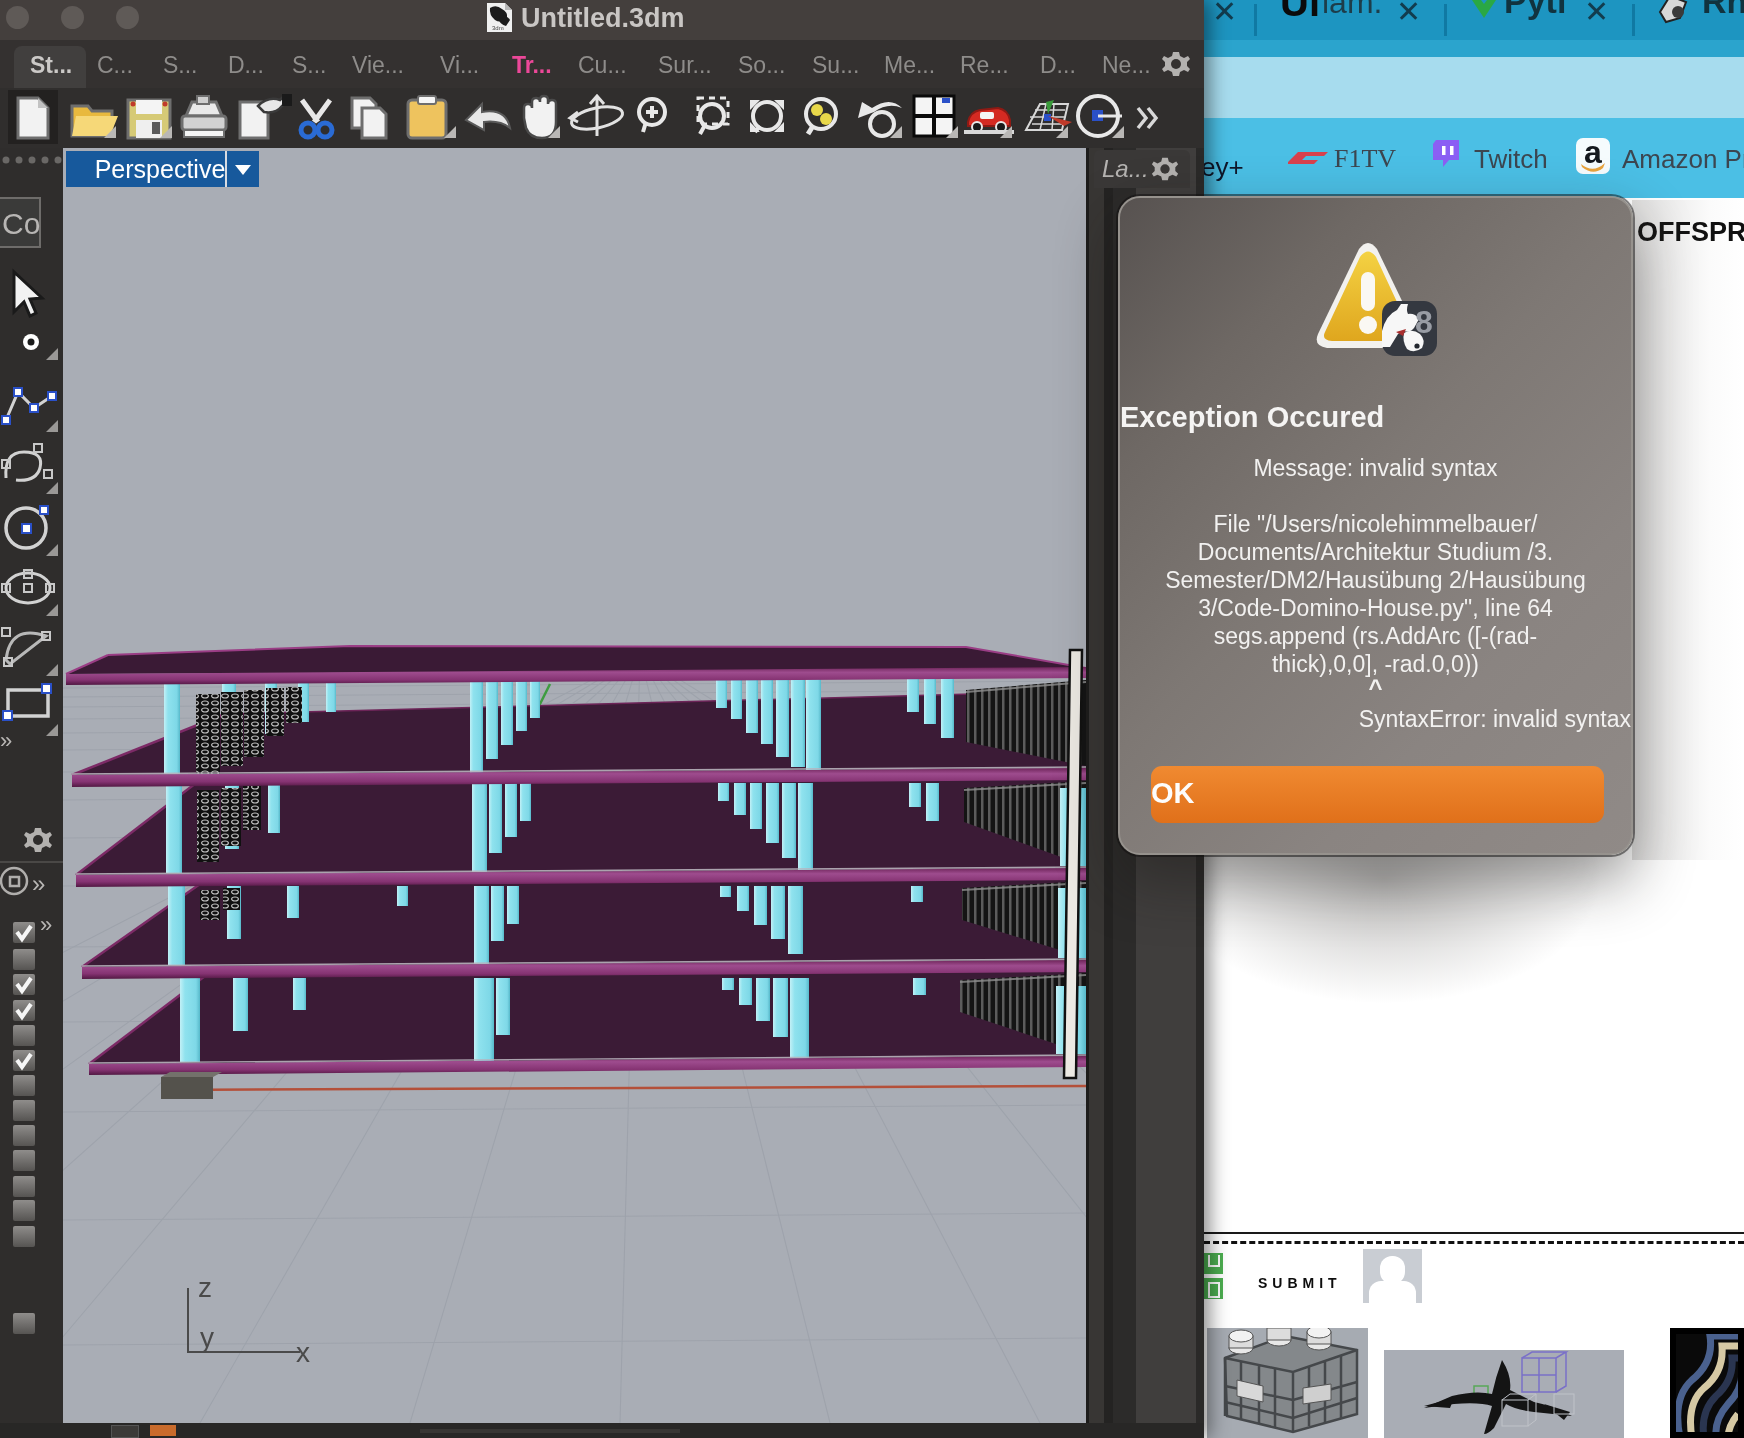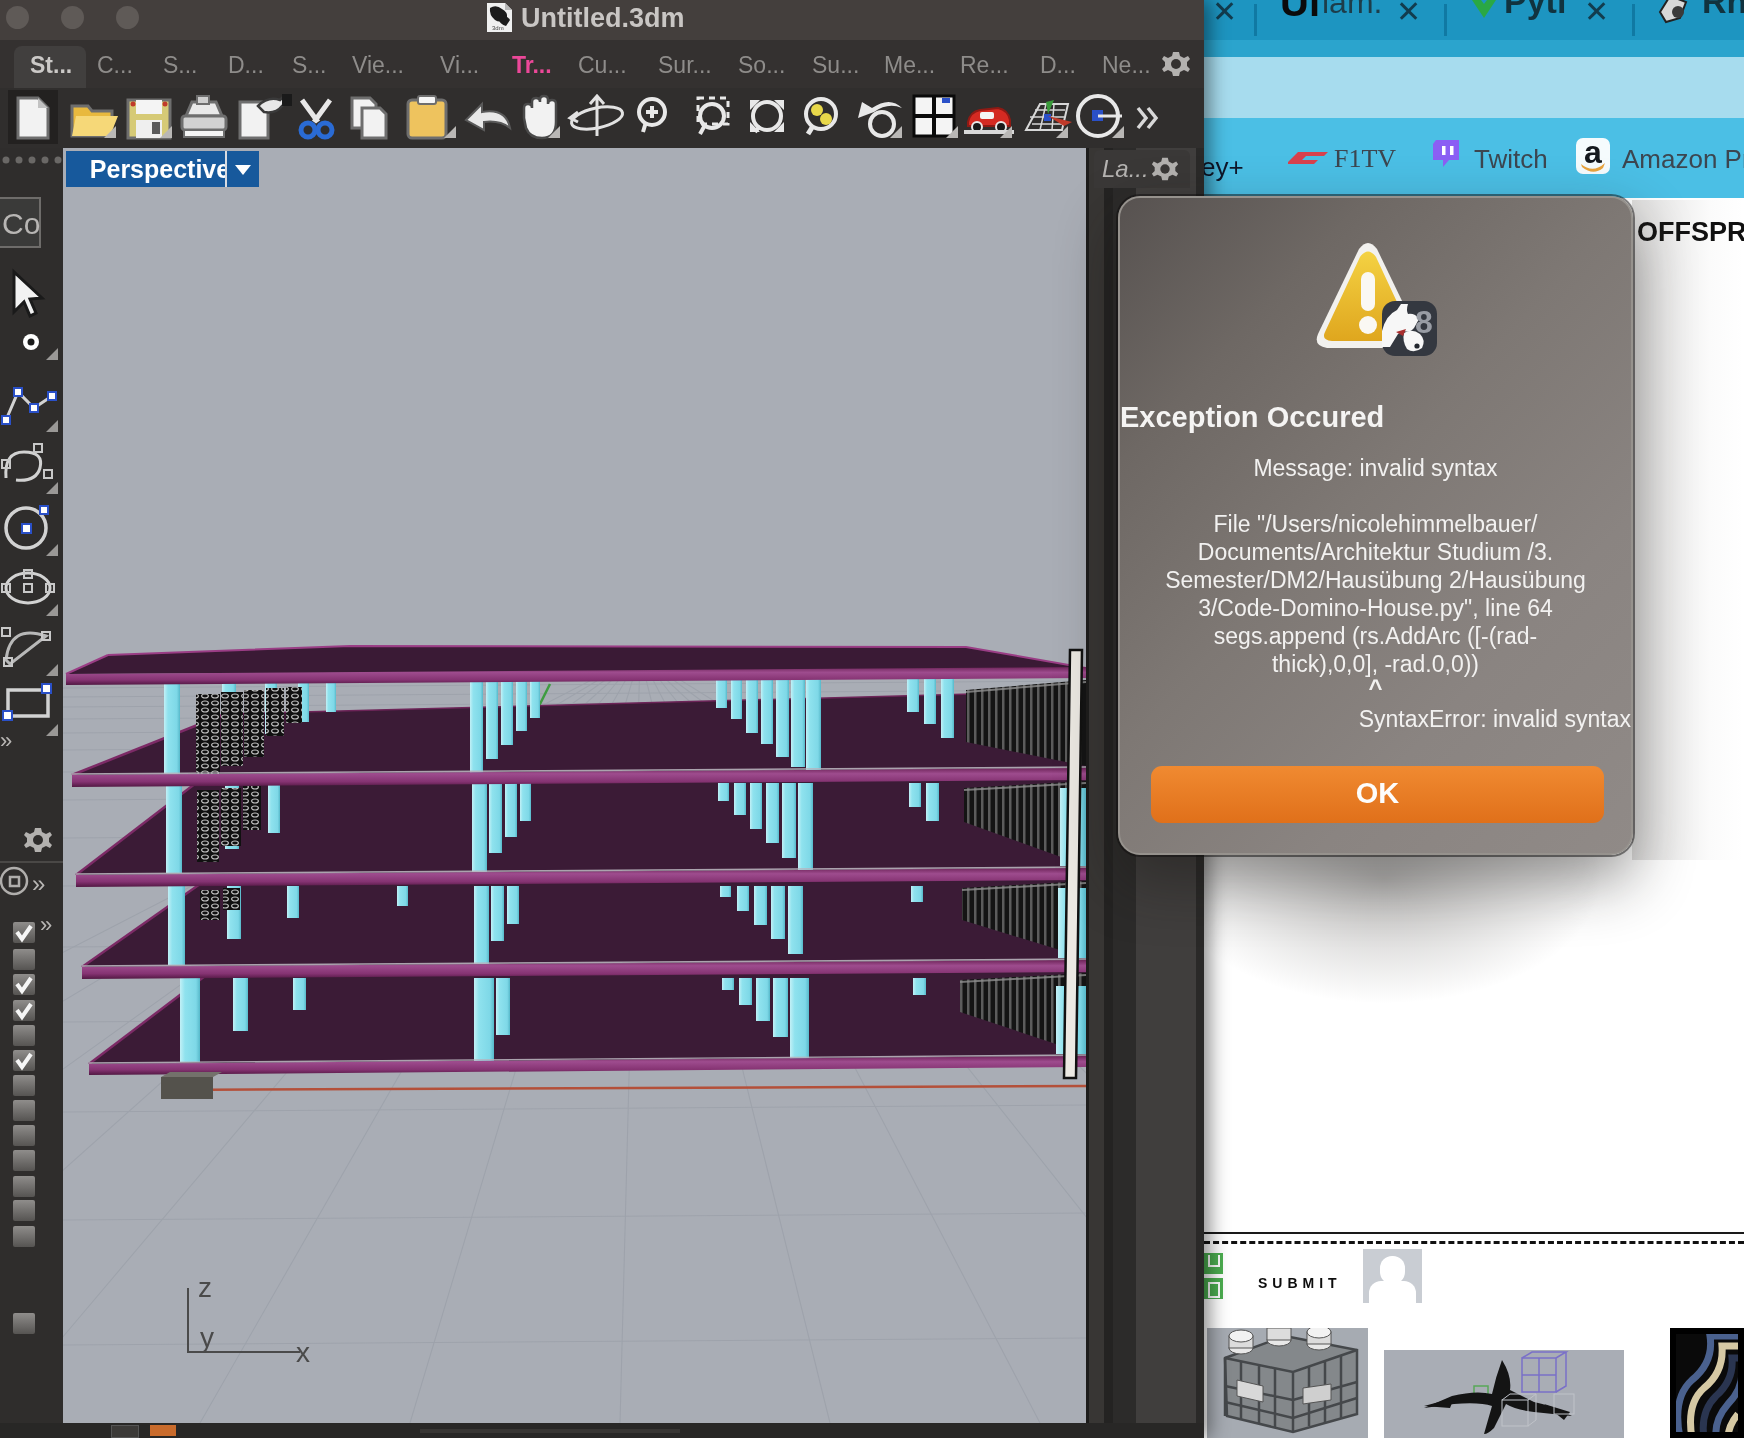--- a/index.html
+++ b/index.html
@@ -549,21 +549,21 @@
       <path d="M161 1077 L213 1077 L213 1099 L161 1099 Z" fill="#54524c"></path>
       <path d="M161 1077 L170 1072 L222 1072 L213 1077 Z" fill="#73716b"></path>
       <g stroke="#4a4a4a" stroke-width="2" fill="none">
         <path d="M188 1288 L188 1352 L300 1352"></path>
       </g>
       <text x="198" y="1297" font-size="28" fill="#4a4a4a">z</text>
       <text x="200" y="1347" font-size="28" fill="#4a4a4a">y</text>
       <text x="296" y="1362" font-size="28" fill="#4a4a4a">x</text>
     </svg>
     
-    <div class="abs" style="left:3px;top:3px;width:188px;height:36px;background:#17599c;color:#fff;font-size:25px;font-weight:700;line-height:36px;text-align:center;">Perspective</div>
+    <div class="abs" style="left:3px;top:3px;width:188px;height:36px;background:#17599c;color:#fff;font-size:25px;font-weight:400;line-height:36px;text-align:center;">Perspective</div>
     <div class="abs" style="left:162px;top:3px;width:2px;height:36px;background:#d8dce2;"></div>
     <div class="abs" style="left:164px;top:3px;width:32px;height:36px;background:#17599c;"></div>
     <div class="abs" style="left:172px;top:17px;width:0;height:0;border-left:8px solid transparent;border-right:8px solid transparent;border-top:10px solid #fff;"></div>
   </div>
 
   <div class="abs" style="left:1086px;top:148px;width:118px;height:1290px;background:#4c1d95;font-style:italic;">
     <div class="abs" style="left:0px;top:0px;width:3px;height:1290px;background:#1d1c1b;"></div>
     <div class="abs" style="left:3px;top:0px;width:15px;height:1290px;background:#383634;"></div>
     <div class="abs" style="left:18px;top:0px;width:9px;height:1290px;background:#242322;"></div>
     <div class="abs" style="left:27px;top:0px;width:23px;height:1290px;background:#2c2b2a;"></div>
@@ -615,15 +615,15 @@
     File "/Users/nicolehimmelbauer/<br>
     Documents/Architektur Studium /3.<br>
     Semester/DM2/Hausübung 2/Hausübung<br>
     3/Code-Domino-House.py", line 64<br>
     segs.append (rs.AddArc ([-(rad-<br>
     thick),0,0], -rad.0,0))
   </div>
   <div class="abs" style="left:0;top:476px;width:511px;text-align:center;color:#f2f1f0;font-size:24px;font-weight:700;">^</div>
   <div class="abs" style="left:0;top:508px;width:511px;text-align:right;color:#f2f1f0;font-size:23px;">SyntaxError: invalid syntax</div>
   <div class="abs" style="left:31px;top:568px;width:453px;height:57px;border-radius:11px;background:linear-gradient(#f08a31,#e0701a);">
-    <div style="position:absolute;left:0;top:11px;width:453px;text-align:center;color:#fdfdfc;font-size:29px;font-weight:600;">OK</div>
+    <div style="position:absolute;left:0;top:11px;width:453px;color:#fdfdfc;font-size:29px;font-weight:600;">OK</div>
   </div>
 </div>
 
 </body></html>

